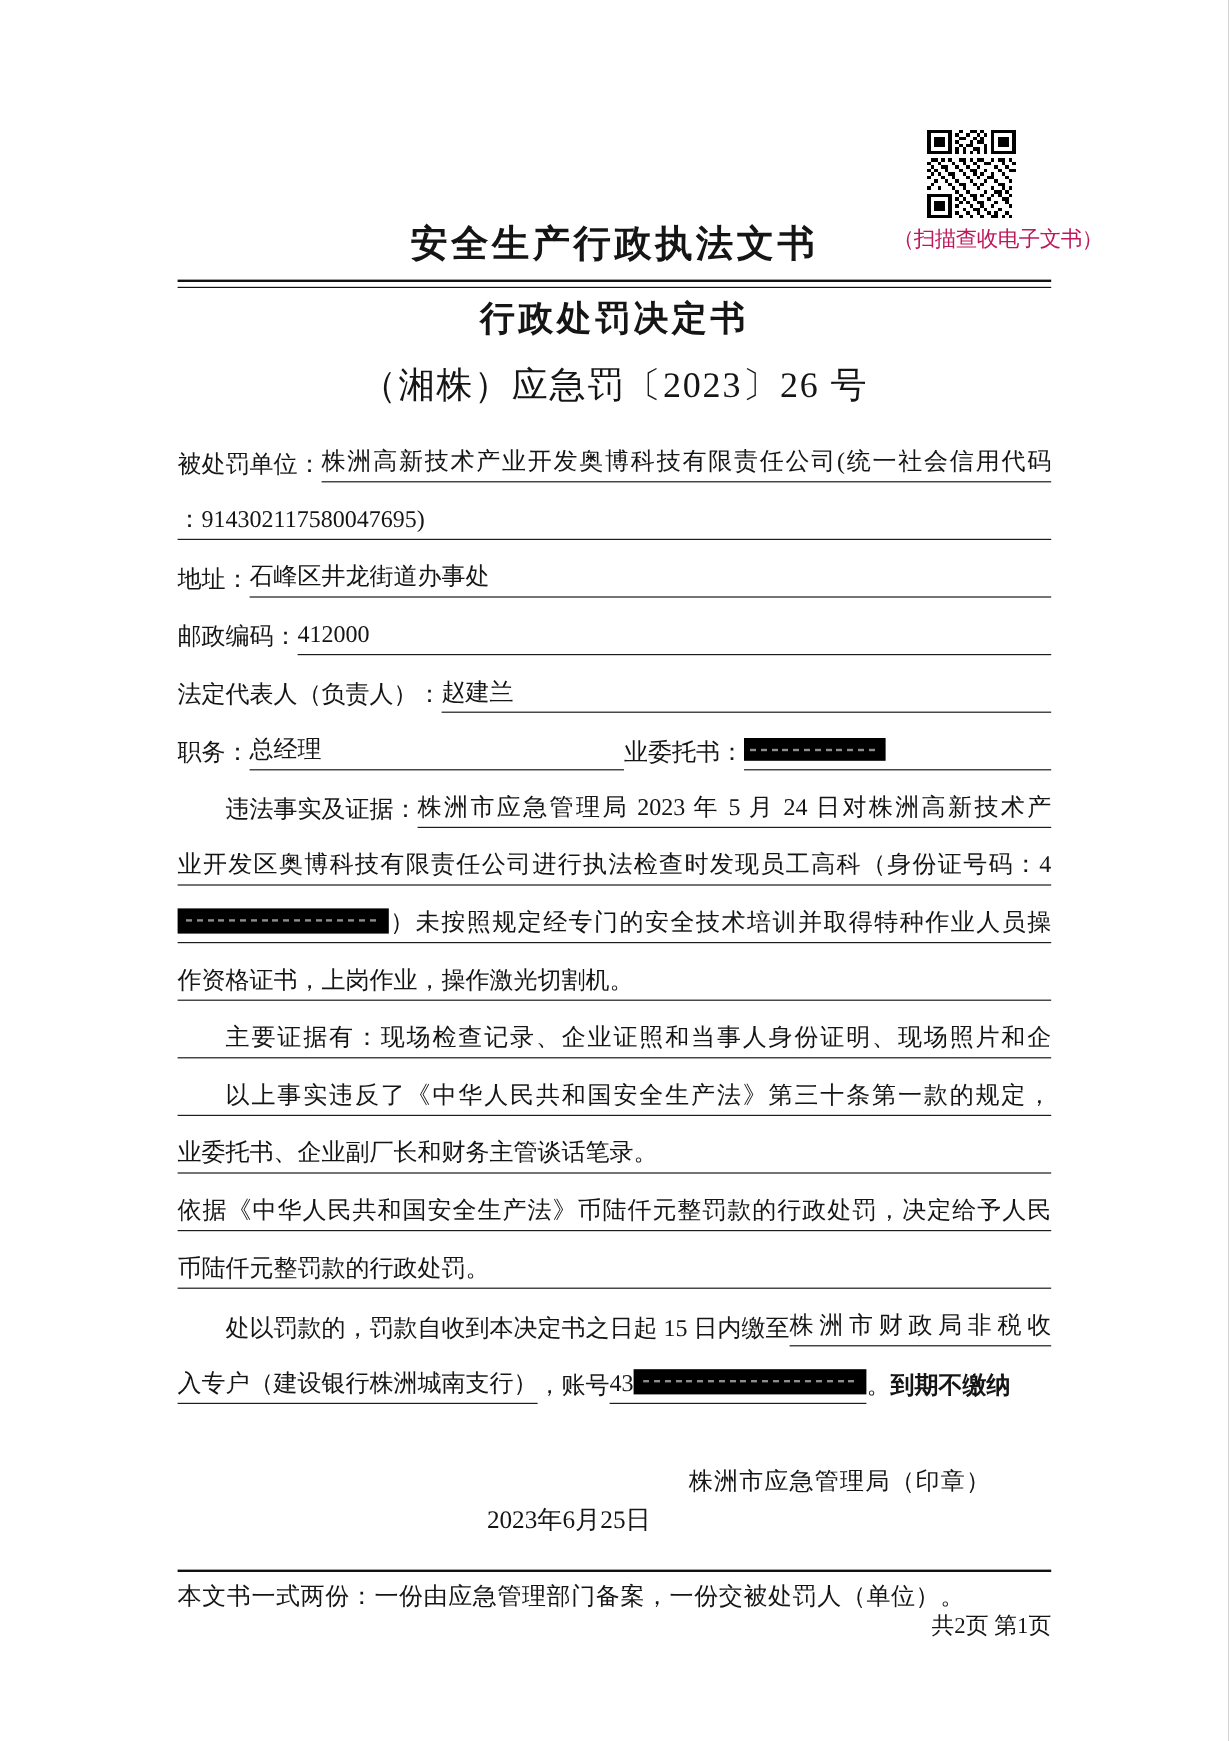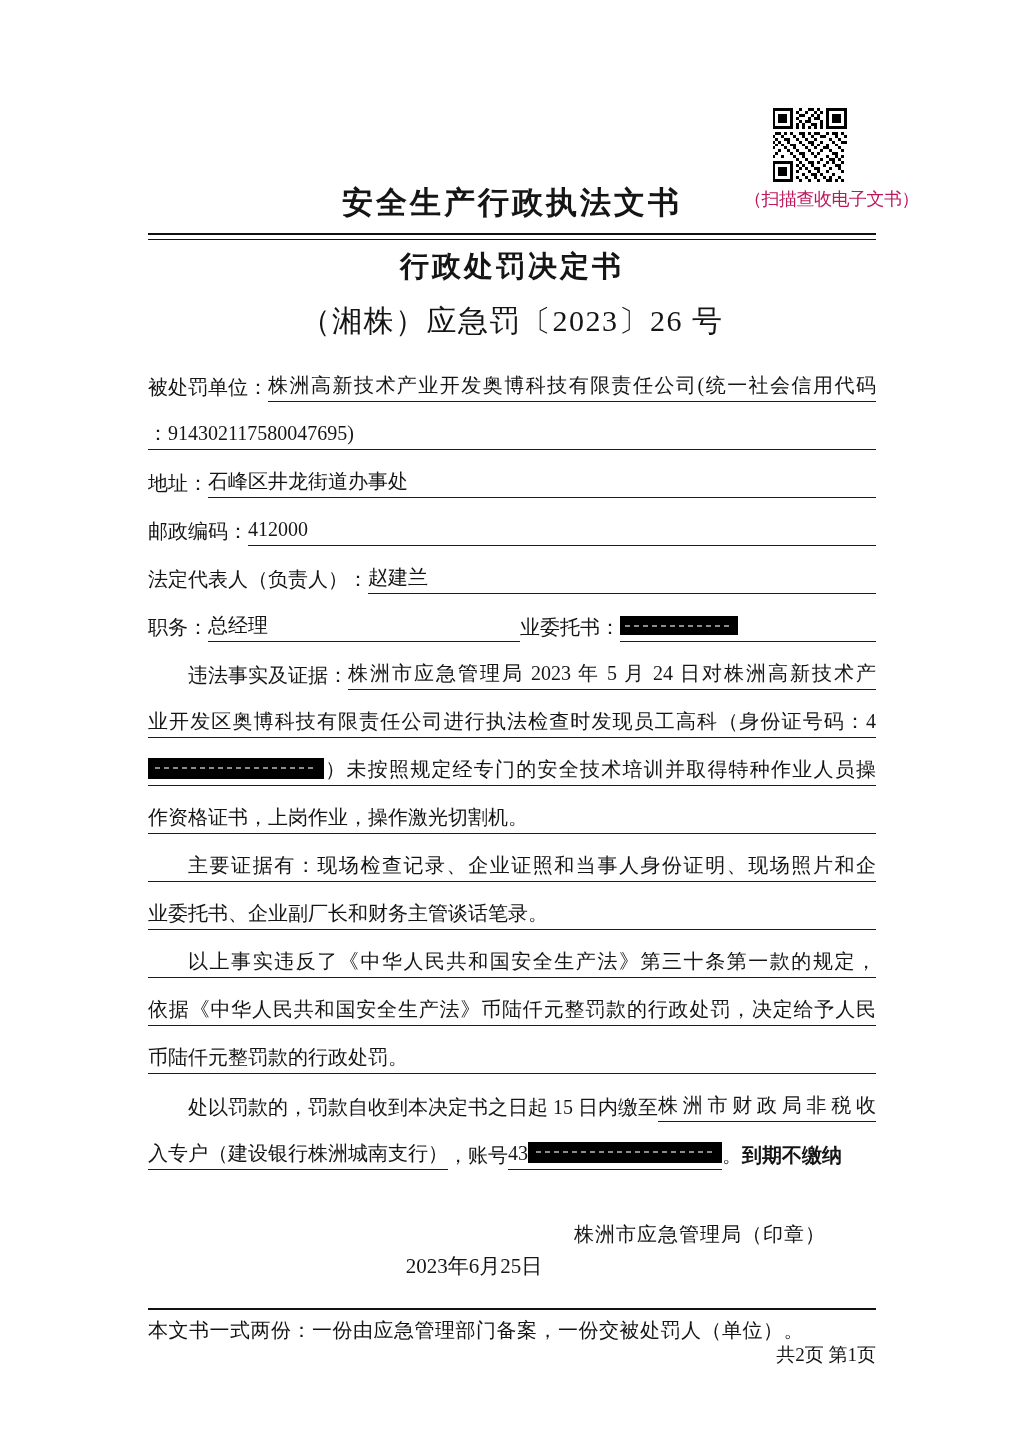--- a/index.html
+++ b/index.html
@@ -127,25 +127,25 @@
       <span class="ul fill just"><span class="redact id"></span><span>）未按照规定经专门的安全技术培训并取得特种作业人员操</span></span>
     </div>
     <div class="line">
       <span class="ul fill">作资格证书，上岗作业，操作激光切割机。</span>
     </div>
 
     <div class="line">
       <span class="ul fill just" style="text-indent:40px">主要证据有：现场检查记录、企业证照和当事人身份证明、现场照片和企</span>
     </div>
     <div class="line">
-      <span class="ul fill">业委托书、企业副厂长和财务主管谈话笔录。</span>
+      <span class="ul fill just" style="text-indent:40px">以上事实违反了《中华人民共和国安全生产法》第三十条第一款的规定，</span>
     </div>
 
     <div class="line">
-      <span class="ul fill just" style="text-indent:40px">以上事实违反了《中华人民共和国安全生产法》第三十条第一款的规定，</span>
+      <span class="ul fill">业委托书、企业副厂长和财务主管谈话笔录。</span>
     </div>
     <div class="line">
       <span class="ul fill just">依据《中华人民共和国安全生产法》币陆仟元整罚款的行政处罚，决定给予人民</span>
     </div>
     <div class="line">
       <span class="ul fill">币陆仟元整罚款的行政处罚。</span>
     </div>
 
     <div class="line">
       <span class="indent"></span>

